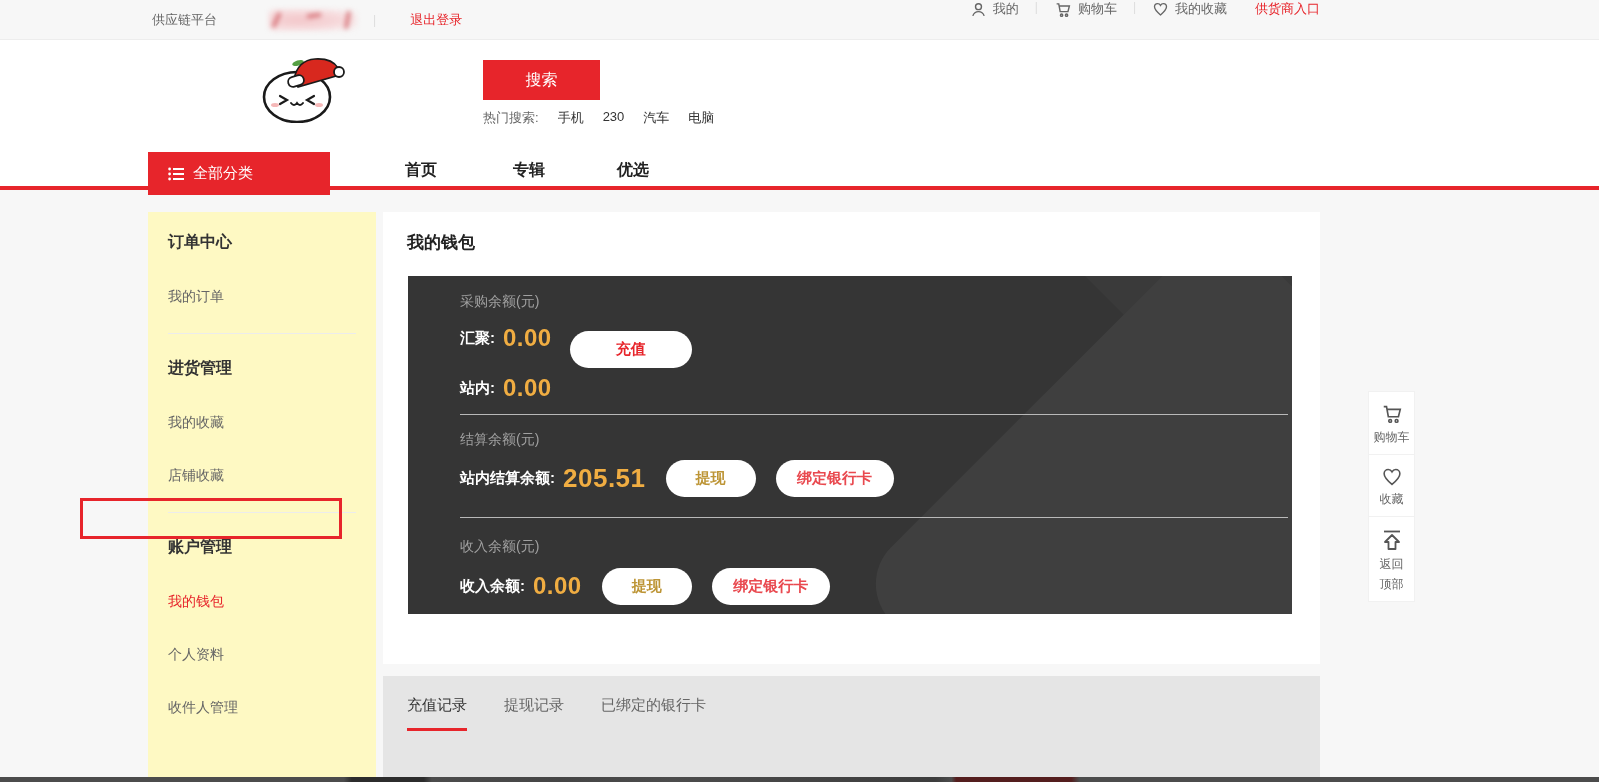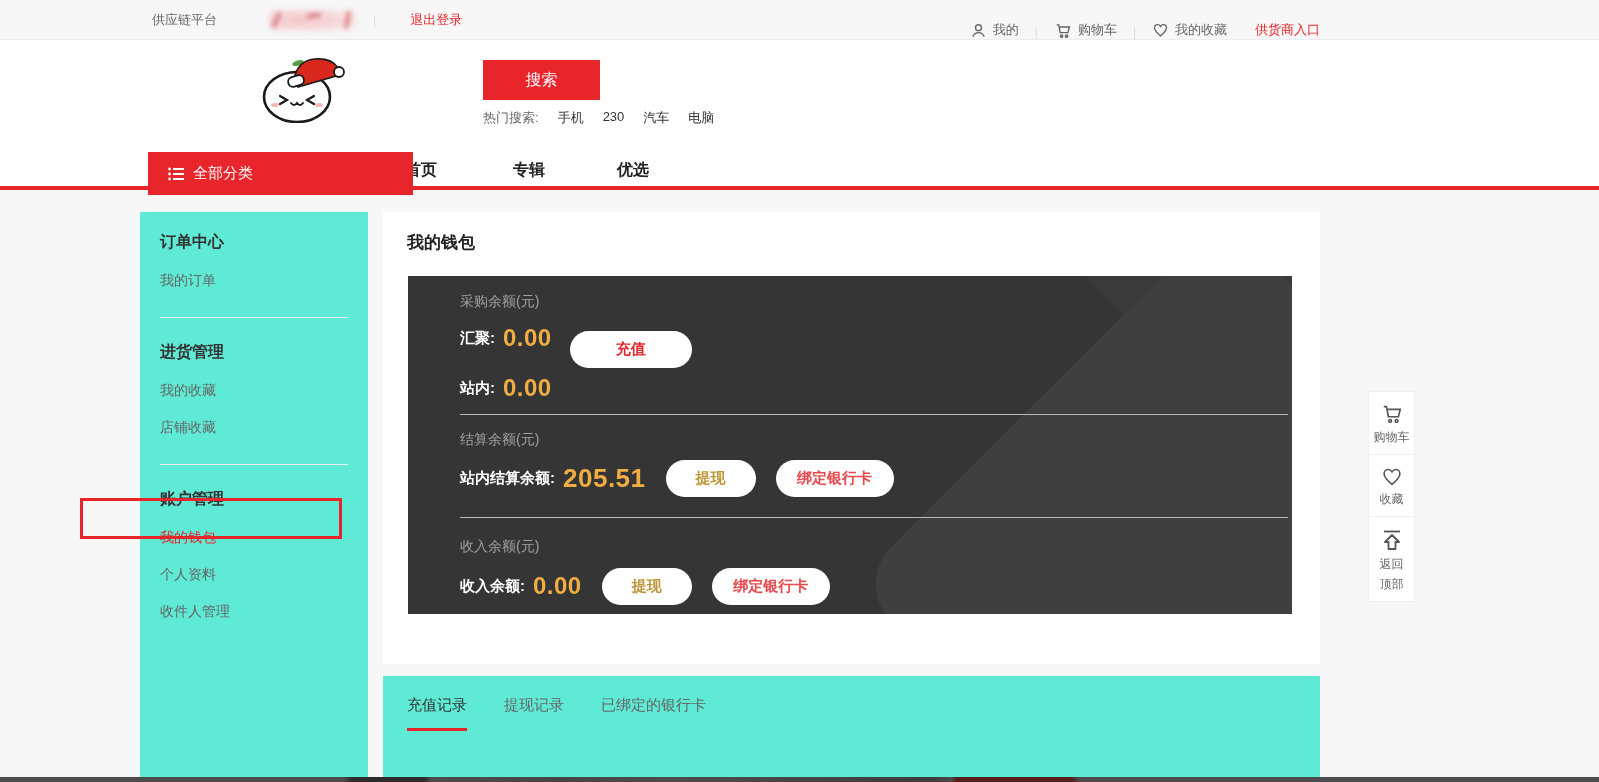--- a/index.html
+++ b/index.html
@@ -6,21 +6,21 @@
   html,body { width:1599px; height:782px; }
   body {
     position:relative; overflow:hidden; background:#fff;
     font-family:"Liberation Sans","DejaVu Sans",sans-serif; color:#333;
   }
 
   
   .topbar { position:absolute; top:0; left:0; right:0; height:40px;
     background:#f7f7f7; border-bottom:1px solid #ededed; font-size:13px; color:#666; }
   .topbar-left { position:absolute; left:152px; top:0; height:39px; display:flex; align-items:center; }
-  .topbar-right { position:absolute; right:279px; top:0; height:39px; display:flex; align-items:flex-end; }
+  .topbar-right { position:absolute; right:279px; top:0; height:39px; display:flex; align-items:flex-start; }
   .tb-item { display:flex; align-items:center; gap:6px; cursor:pointer; }
   .tb-sep { color:#ddd; margin:0 16px; font-size:12px; }
   .red-link { color:#e7252b; cursor:pointer; }
   .platform-name { margin-right:52px; }
   .user-blur { width:88px; height:22px; position:relative; filter:blur(2.5px); cursor:pointer; }
   .user-blur .blob { position:absolute; inset:0; border-radius:5px;
     background:radial-gradient(ellipse at 35% 50%, #f3c6c9 0%, #f6dadc 55%, rgba(250,235,236,0.2) 90%); }
   .user-blur .mark { position:absolute; background:#cf5a60; }
   .user-blur .m1 { left:6px; top:3px; width:3px; height:16px; transform:rotate(24deg); }
   .user-blur .m2 { left:38px; top:5px; width:14px; height:3px; transform:rotate(-8deg); }
@@ -36,35 +36,35 @@
   .search-input::placeholder { color:#bbb; }
   .mag-icon { position:absolute; left:10px; top:10px; }
   .search-btn { width:117px; height:40px; background:#e7252b; color:#fff; border:none;
     font-size:16px; cursor:pointer; font-family:inherit; }
   .hot-row { position:absolute; left:483px; top:109px; font-size:13px; color:#666;
     display:flex; gap:19px; }
   .hot-item { color:#333; cursor:pointer; }
 
   
   .redline { position:absolute; top:186px; left:0; width:100%; height:4px; background:#e7252b; }
-  .allcat { position:absolute; left:148px; top:152px; width:265px; height:43px; background:#e7252b;
+  .allcat { position:absolute; left:148px; top:152px; width:182px; height:43px; background:#e7252b;
     color:#fff; display:flex; align-items:center; padding-left:20px; gap:9px; font-size:15px;
     z-index:3; cursor:pointer; }
   .nav-item { position:absolute; top:160px; font-size:16px; font-weight:bold; color:#222; cursor:pointer; }
   .nav-home { left:405px;text-align:center; } .nav-album { left:513px; } .nav-premium { left:617px; }
 
   
   .content-bg { position:absolute; top:190px; left:0; right:0; bottom:5px; background:#f7f7f7; }
 
   
-  .sidebar-card { position:absolute; left:140px; top:212px; width:228px; height:565px;
-    background:#5eead4; padding:20px 20px 0 20px; }
+  .sidebar-card { position:absolute; left:148px; top:212px; width:228px; height:565px;
+    background:#fef9c3; padding:20px 20px 0 20px; }
   .sb-title { font-size:16px; font-weight:bold; color:#333; margin-top:24px; }
   .sb-title:first-child { margin-top:0; }
-  .sb-item { font-size:14px; color:#666; margin-top:19px; cursor:pointer; }
+  .sb-item { font-size:14px; color:#666; margin-top:35px; cursor:pointer; }
   .sb-item.active { color:#e7252b; }
   .sb-divider { height:1px; background:#ececec; margin-top:27px; }
   .annotation-box { position:absolute; left:80px; top:498px; width:262px; height:41px;
     border:3px solid #e7252b; z-index:6; pointer-events:none; }
 
   
   .main-card { position:absolute; left:383px; top:212px; width:937px; height:452px; background:#fff; }
   .main-title { position:absolute; left:24px; top:19px; font-size:17px; font-weight:bold; color:#222; }
   .dark-card { position:absolute; left:25px; top:64px; width:884px; height:338px;
     background:#353535; overflow:hidden; }
@@ -80,21 +80,21 @@
   .pill { height:37px; border-radius:19px; background:#fff; border:none; display:flex;
     align-items:center; justify-content:center; font-size:15px; cursor:pointer;
     font-family:inherit; font-weight:bold; }
   .pill.recharge { width:122px; color:#e7252b; margin-left:18px;margin-top:22px; }
   .pill.withdraw { width:90px; color:#bd9536; margin-left:20px; }
   .pill.bind { width:118px; color:#e9494f; margin-left:20px; }
   .dc-divider { position:absolute; left:52px; width:828px; height:1px; background:#cfcfcf; opacity:0.85; }
   .tip-text { position:absolute; left:24px; top:420px; font-size:13px; color:#9b9b9b; }
 
   
-  .tabs-card { position:absolute; left:383px; top:676px; width:937px; height:101px; background:#5eead4; }
+  .tabs-card { position:absolute; left:383px; top:676px; width:937px; height:101px; background:#e5e5e5; }
   .tabs-row { display:flex; gap:37px; padding:20px 0 0 24px; font-size:15px; }
   .tab { color:#666; cursor:pointer; position:relative; padding-bottom:16px; }
   .tab.active { color:#333; }
   .tab .underline { position:absolute; left:0; right:0; bottom:0; height:3px; background:#e7252b; }
 
   
   .float-bar { position:absolute; left:1368px; top:391px; width:47px; background:#fff;
     border:1px solid #f1f1f1; }
   .float-cell { display:flex; flex-direction:column; align-items:center; gap:5px;
     padding:11px 0 9px; font-size:12px; color:#666; cursor:pointer; line-height:15px;

